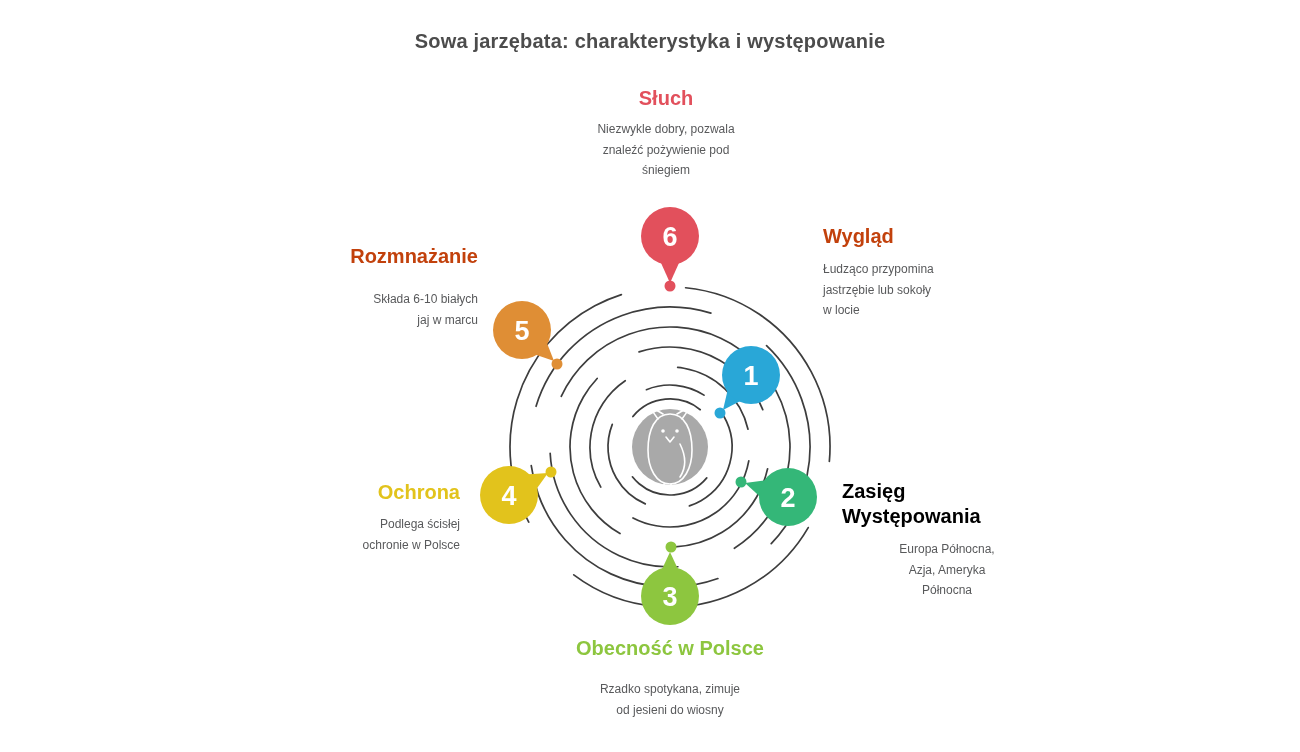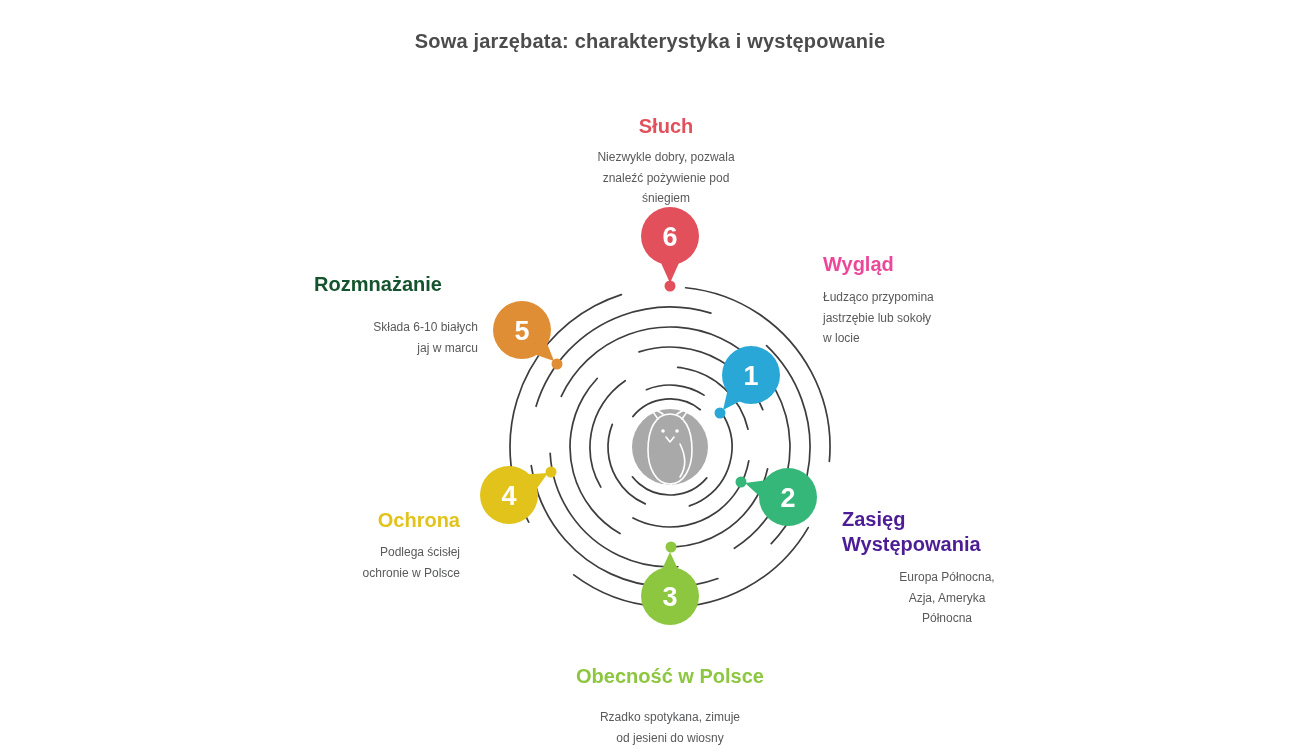--- a/index.html
+++ b/index.html
@@ -23,21 +23,20 @@
     letter-spacing: 0.2px;
   }
   .diagram-svg { position: absolute; left: 0; top: 0; }
 
   .label-block { position: absolute; }
   .label-heading {
     font-size: 20px;
     font-weight: 700;
     line-height: 25px;
     white-space: pre-line;
-    margin-top: 28px;
   }
   .label-desc {
     font-size: 12px;
     line-height: 20.5px;
     color: #58595b;
     white-space: pre-line;
     margin-top: 10px;
   }
 
   
@@ -48,25 +47,25 @@
   .item-2 { left: 842px; top: 479px; width: 210px; text-align: left; }
   .item-2 .label-desc { margin-top: 10px; text-align: center; }
   .item-3 { left: 540px; top: 636px; width: 260px; text-align: center; }
   .item-3 .label-desc { margin-top: 18px; }
   .item-4 { left: 260px; top: 480px; width: 200px; text-align: right; }
   .item-4 .label-desc { margin-top: 9px; }
   .item-5 { left: 278px; top: 244px; width: 200px; text-align: right; }
   .item-5 .label-desc { margin-top: 20px; }
 
   .c-red    { color: #e2505c; }
-  .c-blue   { color: #ec4899; }
-  .c-green  { color: #4c1d95; }
+  .c-blue   { color: #c2410c; }
+  .c-green  { color: #000000; }
   .c-lgreen { color: #8dc63f; }
   .c-yellow { color: #e2c31c; }
-  .c-orange { color: #14532d; text-align: center; }
+  .c-orange { color: #c2410c; }
 
   .ring { fill: none; stroke: #3d3d3d; stroke-width: 1.7; stroke-linecap: round; }
   .marker-num {
     font-family: "Liberation Sans", "DejaVu Sans", sans-serif;
     font-size: 27px;
     font-weight: 700;
     fill: #ffffff;
     text-anchor: middle;
   }
   .owl-stroke { fill: none; stroke: #ffffff; stroke-width: 1.6; stroke-linecap: round; stroke-linejoin: round; }

